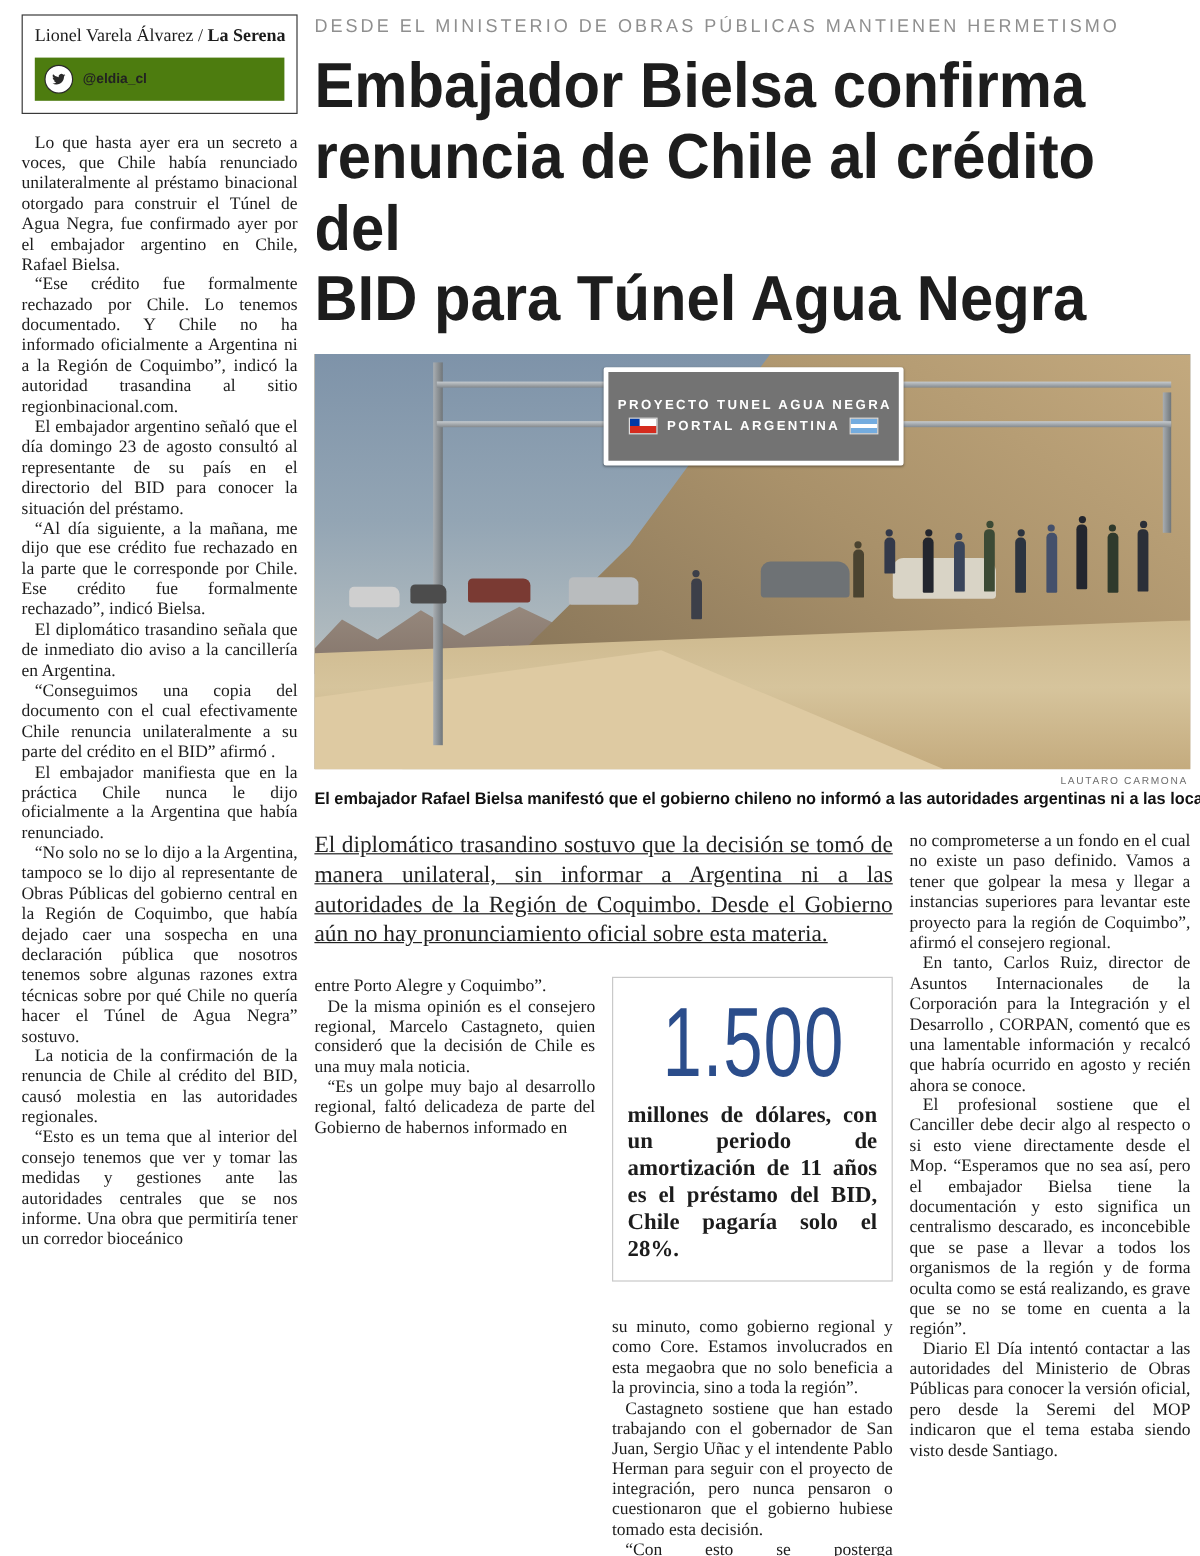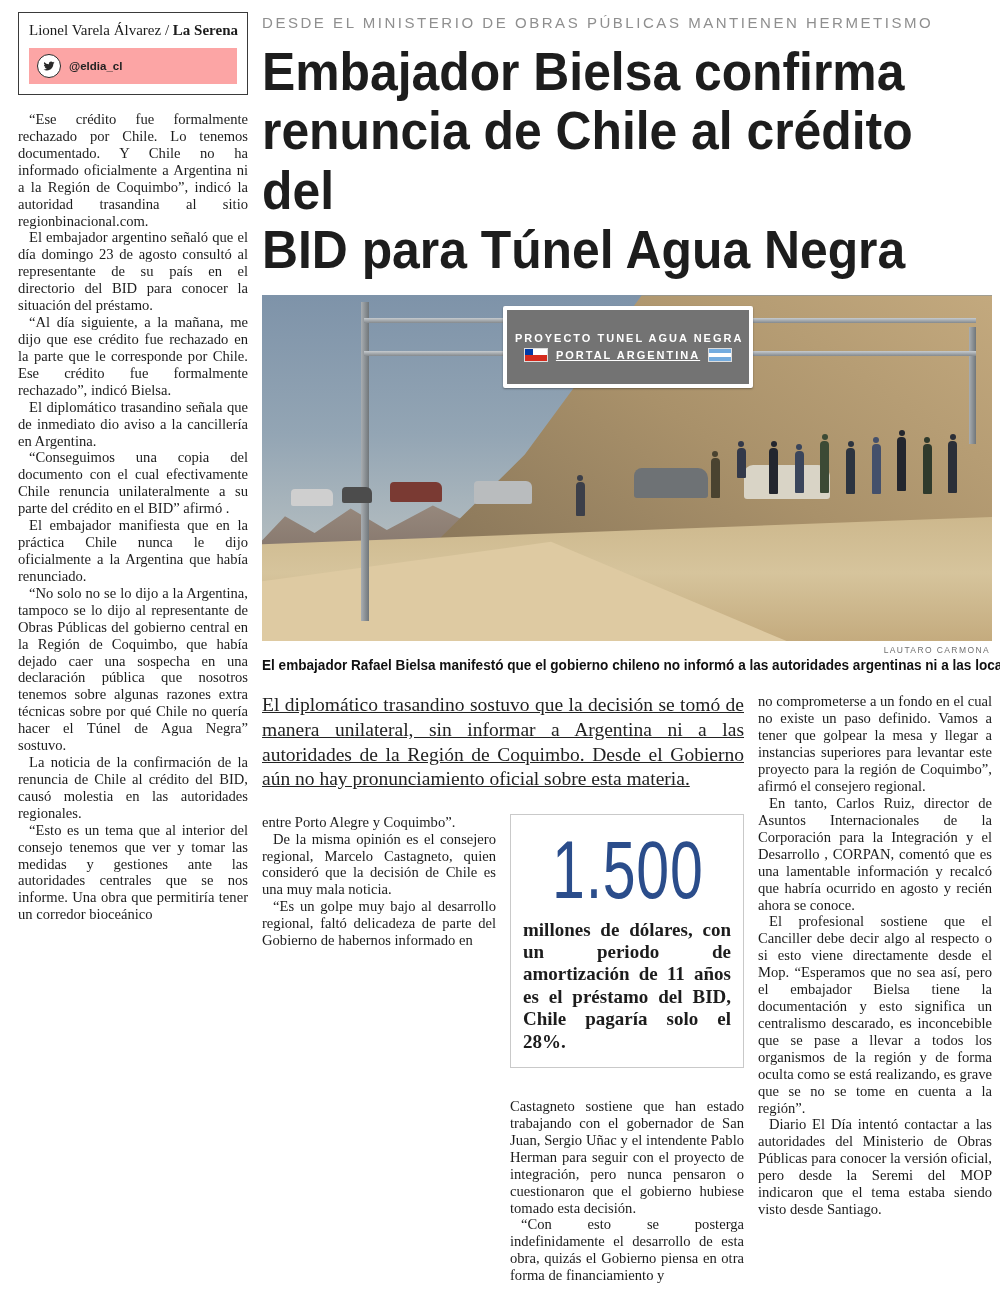--- a/index.html
+++ b/index.html
@@ -4,21 +4,21 @@
 <style>
   html,body{margin:0;padding:0;background:#ffffff;}
   .page{position:relative;width:1000px;height:1297px;background:#fff;box-sizing:border-box;
         padding:12px 8px 10px 18px;font-family:"Liberation Serif",serif;color:#1c1c1c;overflow:hidden;}
   .layout{display:flex;gap:14px;}
   
   .rail{width:230px;flex:0 0 230px;}
   .byline-box{border:1.5px solid #3a3a3a;padding:9px 10px 10px 10px;margin-bottom:16px;}
   .byline-line{font-size:15px;white-space:nowrap;}
   .byline-loc{font-weight:bold;}
-  .tw-strip{margin-top:9px;background:#fca5a5;padding:6px 8px;display:flex;align-items:center;gap:8px;}
+  .tw-strip{margin-top:9px;background:#4d7c0f;padding:6px 8px;display:flex;align-items:center;gap:8px;}
   .tw-circle{width:22px;height:22px;border:1.4px solid #2a2a2a;border-radius:50%;display:flex;
              align-items:center;justify-content:center;background:#fff;}
   .tw-handle{font-family:"Liberation Sans",sans-serif;font-weight:bold;font-size:11.5px;color:#222;}
   .bodytext p{margin:0;text-indent:11px;text-align:justify;font-size:14.6px;line-height:1.16;}
   .bodytext.continued p:first-child{text-indent:0;}
   
   .main{width:730px;flex:0 0 730px;}
   .kicker{font-family:"Liberation Sans",sans-serif;color:#8f8f8f;font-size:15.5px;
           letter-spacing:2.6px;margin:2px 0 10px 0;white-space:nowrap;transform:scaleX(.97);transform-origin:left;}
   .headline{font-family:"Liberation Sans",sans-serif;font-weight:bold;color:#1d1d1d;
@@ -40,21 +40,21 @@
   .pole-left{left:13.5%;top:2%;width:8px;height:92%;}
   .pole-right{right:2.2%;top:9%;width:7px;height:34%;}
   .bar{position:absolute;height:5px;background:linear-gradient(180deg,#c6cbcf,#84898d);}
   .bar1{left:14%;right:2.2%;top:6.5%;}
   .bar2{left:14%;right:2.2%;top:16%;}
   .sign{position:absolute;left:33%;top:3%;width:31%;background:#737373;border:4px solid #ffffff;
         border-radius:2px;box-shadow:0 1px 2px rgba(0,0,0,.35);padding:22px 8px;text-align:center;
         font-family:"Liberation Sans",sans-serif;color:#fff;z-index:5;}
   .sign-l1{font-weight:bold;font-size:11px;letter-spacing:2px;white-space:nowrap;}
   .sign-l2{display:flex;align-items:center;justify-content:center;gap:8px;margin-top:4px;}
-  .sign-l2 .txt{font-weight:bold;font-size:11px;letter-spacing:2px;white-space:nowrap;text-decoration:underline;}
+  .sign-l2 .txt{font-weight:bold;font-size:11px;letter-spacing:2px;white-space:nowrap;}
   .flag{width:24px;height:14px;flex:0 0 24px;position:relative;border:1px solid #ddd;box-sizing:border-box;}
   .flag-cl{background:linear-gradient(180deg,#fff 0 50%,#d52b1e 50% 100%);}
   .flag-cl::before{content:"";position:absolute;left:0;top:0;width:38%;height:50%;background:#0039a6;}
   .flag-ar{background:linear-gradient(180deg,#74acdf 0 33%,#fff 33% 66%,#74acdf 66% 100%);}
   .veh{position:absolute;border-radius:4px 6px 2px 2px;}
   .person{position:absolute;width:9px;border-radius:4px 4px 1px 1px;}
   .person::before{content:"";position:absolute;top:-7px;left:1.5px;width:6px;height:6px;border-radius:50%;background:inherit;}
   
   .credit{font-family:"Liberation Sans",sans-serif;font-size:8.5px;letter-spacing:1.4px;color:#6f6f6f;
           text-align:right;margin:4px 2px 2px 0;}
@@ -88,20 +88,21 @@
         <div class="tw-strip">
           <span class="tw-circle">
             <svg width="12" height="12" viewBox="0 0 24 24" fill="#2a2a2a">
               <path d="M23 5.1c-.8.4-1.7.6-2.6.8a4.5 4.5 0 0 0 2-2.5c-.9.5-1.9.9-2.9 1.1a4.5 4.5 0 0 0-7.7 4.1A12.8 12.8 0 0 1 2.5 3.9a4.5 4.5 0 0 0 1.4 6 4.4 4.4 0 0 1-2-.6v.1c0 2.2 1.5 4 3.6 4.4a4.6 4.6 0 0 1-2 .1 4.5 4.5 0 0 0 4.2 3.1A9 9 0 0 1 1 18.9a12.7 12.7 0 0 0 6.9 2c8.3 0 12.8-6.9 12.8-12.8v-.6c.9-.6 1.6-1.4 2.3-2.4z"></path>
             </svg>
           </span>
           <span class="tw-handle">@eldia_cl</span>
         </div>
       </div>
       <div class="bodytext">
+          <p>Lo que hasta ayer era un secreto a voces, que Chile había renunciado unilateralmente al préstamo binacional otorgado para construir el Túnel de Agua Negra, fue confirmado ayer por el embajador argentino en Chile, Rafael Bielsa.</p>
           <p>“Ese crédito fue formalmente rechazado por Chile. Lo tenemos documentado. Y Chile no ha informado oficialmente a Argentina ni a la Región de Coquimbo”, indicó la autoridad trasandina al sitio regionbinacional.com.</p>
           <p>El embajador argentino señaló que el día domingo 23 de agosto consultó al representante de su país en el directorio del BID para conocer la situación del préstamo.</p>
           <p>“Al día siguiente, a la mañana, me dijo que ese crédito fue rechazado en la parte que le corresponde por Chile. Ese crédito fue formalmente rechazado”, indicó Bielsa.</p>
           <p>El diplomático trasandino señala que de inmediato dio aviso a la cancillería en Argentina.</p>
           <p>“Conseguimos una copia del documento con el cual efectivamente Chile renuncia unilateralmente a su parte del crédito en el BID” afirmó .</p>
           <p>El embajador manifiesta que en la práctica Chile nunca le dijo oficialmente a la Argentina que había renunciado.</p>
           <p>“No solo no se lo dijo a la Argentina, tampoco se lo dijo al representante de Obras Públicas del gobierno central en la Región de Coquimbo, que había dejado caer una sospecha en una declaración pública que nosotros tenemos sobre algunas razones extra técnicas sobre por qué Chile no quería hacer el Túnel de Agua Negra” sostuvo.</p>
           <p>La noticia de la confirmación de la renuncia de Chile al crédito del BID, causó molestia en las autoridades regionales.</p>
           <p>“Esto es un tema que al interior del consejo tenemos que ver y tomar las medidas y gestiones ante las autoridades centrales que se nos informe. Una obra que permitiría tener un corredor bioceánico</p>
         </div>
@@ -165,20 +166,21 @@
                 <p>entre Porto Alegre y Coquimbo”.</p>
                 <p>De la misma opinión es el consejero regional, Marcelo Castagneto, quien consideró que la decisión de Chile es una muy mala noticia.</p>
                 <p>“Es un golpe muy bajo al desarrollo regional, faltó delicadeza  de parte del Gobierno de habernos informado  en</p>
               </div>
             <div class="colw">
               <div class="statbox">
                 <div class="stat-number">1.500</div>
                 <div class="stat-text">millones de dólares, con un periodo de amortización de 11 años es el préstamo del BID, Chile pagaría solo el 28%.</div>
               </div>
               <div class="bodytext continued">
+                  <p>su minuto, como gobierno regional  y como Core. Estamos involucrados en esta megaobra que no solo beneficia  a la provincia, sino a toda la región”.</p>
                   <p>Castagneto sostiene que han estado trabajando con el gobernador de San Juan, Sergio Uñac y el intendente Pablo Herman  para seguir con el proyecto de integración, pero nunca pensaron  o cuestionaron que el gobierno hubiese tomado esta decisión.</p>
                   <p>“Con esto se posterga indefinidamente el desarrollo de esta obra, quizás el Gobierno piensa en otra forma de financiamiento y</p>
                 </div>
             </div>
           </div>
         </div>
         <div class="col4 bodytext continued">
             <p>no comprometerse a un fondo en el cual no existe un paso definido. Vamos a tener que golpear la mesa y llegar a instancias superiores para levantar este proyecto para la región de Coquimbo”, afirmó el consejero regional.</p>
             <p>En tanto, Carlos Ruiz, director de Asuntos Internacionales de la Corporación para la Integración y el Desarrollo , CORPAN, comentó que es una lamentable información y recalcó que habría ocurrido en agosto y recién ahora se conoce.</p>
             <p>El profesional sostiene que el Canciller debe decir algo al respecto o si esto viene directamente desde el Mop. “Esperamos que no sea así, pero el embajador Bielsa tiene la documentación y esto significa un centralismo descarado, es inconcebible que se pase a llevar a todos los organismos de la región y de forma oculta como se está realizando, es grave que se no se tome en cuenta a la región”.</p>

